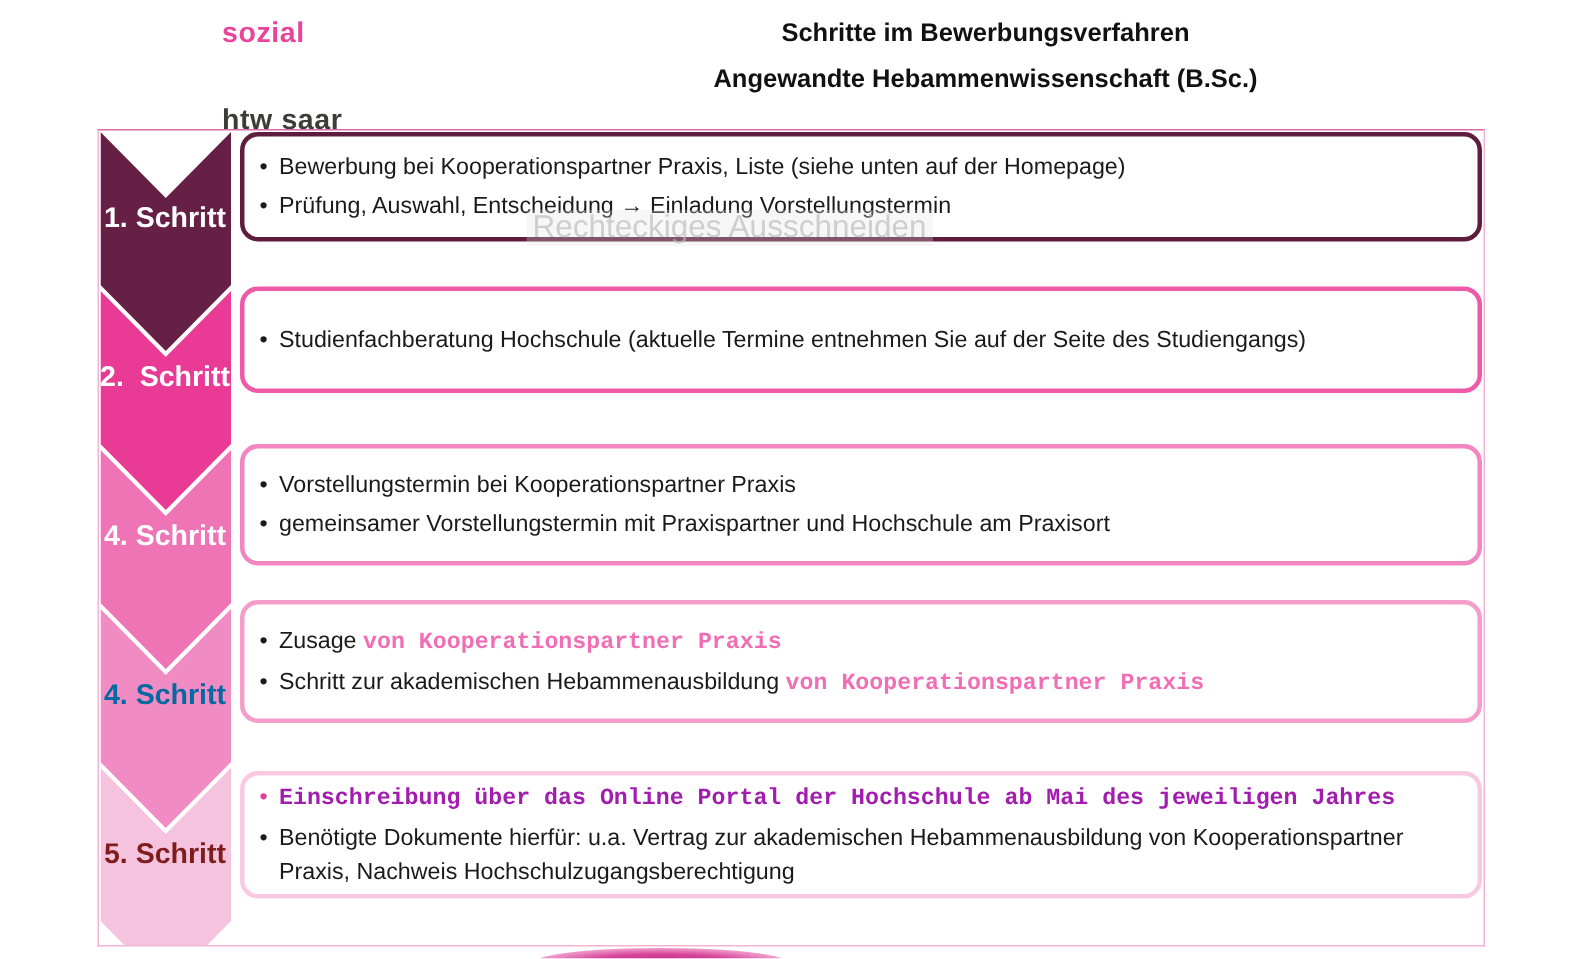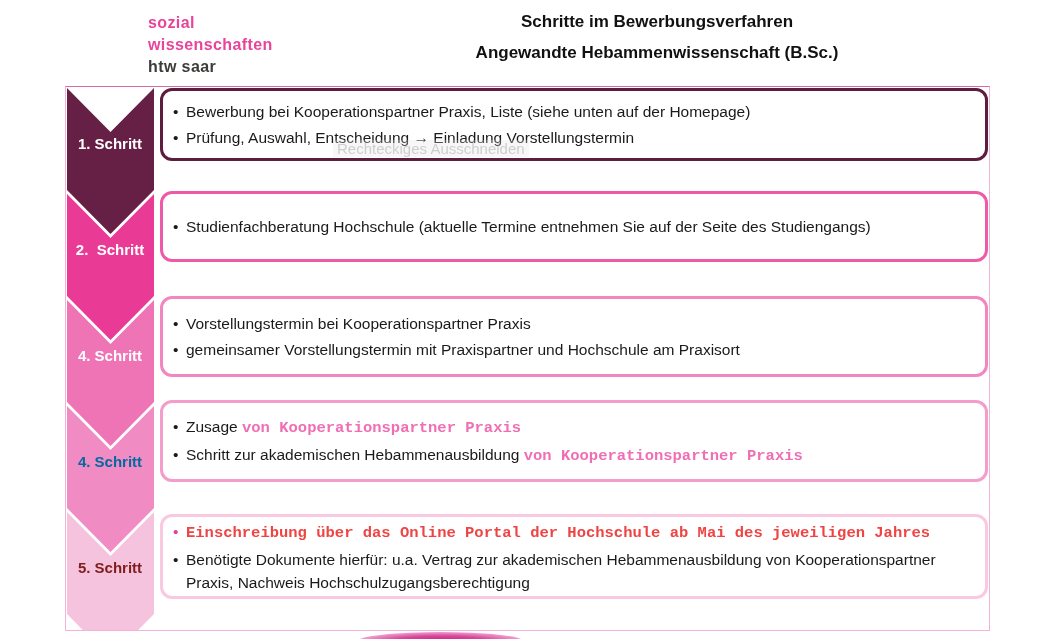--- a/index.html
+++ b/index.html
@@ -5,75 +5,74 @@
   * { margin: 0; padding: 0; box-sizing: border-box; }
   html, body { background: #ffffff; }
   body { font-family: "Liberation Sans", sans-serif; }
   .canvas {
     position: relative;
     width: 1051px; height: 639px;
     background: #ffffff;
     overflow: hidden;
   }
   
-  .logo { position: absolute; left: 148px; top: 12px; font-weight: bold; font-size: 16px; line-height: 22px; letter-spacing: 0.4px; }
+  .logo { position: absolute; left: 148px; top: 12px; font-weight: bold; font-size: 19px; line-height: 22px; letter-spacing: 0.4px; }
   .logo .pink { color: #e9439a; }
-  .logo .gray { color: #3c3c3b; }
+  .logo .gray { color: #3c3c3b; margin-top: 36px; }
   
   .title { position: absolute; left: 357px; top: 6px; width: 600px; text-align: center; font-weight: bold; font-size: 17px; line-height: 31px; color: #111111; }
   
   .frame {
     position: absolute; left: 65px; top: 86px; width: 925px; height: 545px;
     border: 1.5px solid #f3b3d6;
     border-top-color: #d96ba6;
     overflow: hidden;
   }
   
   .chevron { position: absolute; left: 0.5px; width: 87px; height: 146px; }
   .chevron svg { position: absolute; left: 0; top: 0; }
   .chevron-label {
     position: absolute; left: 0; top: 47px; width: 100%;
-    text-align: center; font-weight: bold; font-size: 15px;
+    text-align: center; font-weight: bold; font-size: 19px;
     white-space: pre;
   }
   
   .step-box {
     position: absolute; left: 94px; width: 828px;
     border-style: solid; border-width: 3px; border-radius: 12px;
     background: #ffffff;
     display: flex; flex-direction: column; justify-content: center;
     padding: 4px 14px 4px 8px; row-gap: 3px;
   }
   .bullet-row { display: flex; font-size: 15.5px; line-height: 23px; color: #1a1a1a; }
   .bullet-marker { width: 15px; flex: 0 0 15px; text-align: left; padding-left: 2px; }
   .bullet-text { flex: 1; }
   .seg-bold { font-weight: bold; font-family: Liberation Mono, monospace; }
   
   .watermark {
-    position: absolute; left: 333px; top: 140px;
-    font-size: 15px; color: rgba(185,185,185,0.65);
+    position: absolute; left: 351px; top: 140px;
+    font-size: 21px; color: rgba(185,185,185,0.65);
     background: rgba(225,225,225,0.28);
     padding: 0 4px;
     pointer-events: none;
   }
   
   .bottom-ellipse {
     position: absolute; left: 358px; top: 632px; width: 165px; height: 18px;
     border-radius: 50%;
     background: radial-gradient(ellipse at center, #bd2b80 0%, #d9479c 40%, #f0a3cf 72%, rgba(255,255,255,0) 96%);
   }
 </style>
 </head>
 <body>
 
 <div class="canvas">
 
   <div class="logo">
     <div class="pink">sozial</div>
-    <div class="pink">wissenschaften</div>
     <div class="gray">htw saar</div>
   </div>
 
   <div class="title">
     <div>Schritte im Bewerbungsverfahren</div>
     <div>Angewandte Hebammenwissenschaft (B.Sc.)</div>
   </div>
 
   <div class="frame">
     <div id="steps-layer">
@@ -139,21 +138,21 @@
         </div>
         <div class="chevron" style="top: 425px;">
           <svg width="87" height="146" viewBox="0 0 87 146">
             <polygon points="0,0 43.5,44 87,0 87,102 43.5,146 0,102" fill="#f6c3de"></polygon>
           </svg>
           <div class="chevron-label" style="color: #7f1d1d;">5. Schritt</div>
         </div>
         <div class="step-box" style="top: 427px; height: 85px; border-color: rgb(249, 201, 226);">
           <div class="bullet-row">
             <span class="bullet-marker" style="color: rgb(228, 61, 154);">•</span>
-            <span class="bullet-text"><span class="seg-bold" style="color: #ef4444;">Einschreibung über das Online Portal der Hochschule ab Mai des jeweiligen Jahres</span></span>
+            <span class="bullet-text"><span class="seg-bold" style="color: #a21caf;">Einschreibung über das Online Portal der Hochschule ab Mai des jeweiligen Jahres</span></span>
           </div>
           <div class="bullet-row">
             <span class="bullet-marker">•</span>
             <span class="bullet-text"><span>Benötigte Dokumente hierfür: u.a. Vertrag zur akademischen Hebammenausbildung von Kooperationspartner Praxis, Nachweis Hochschulzugangsberechtigung</span></span>
           </div>
         </div>
       </div>
   </div>
 
   <div class="watermark">Rechteckiges Ausschneiden</div>

